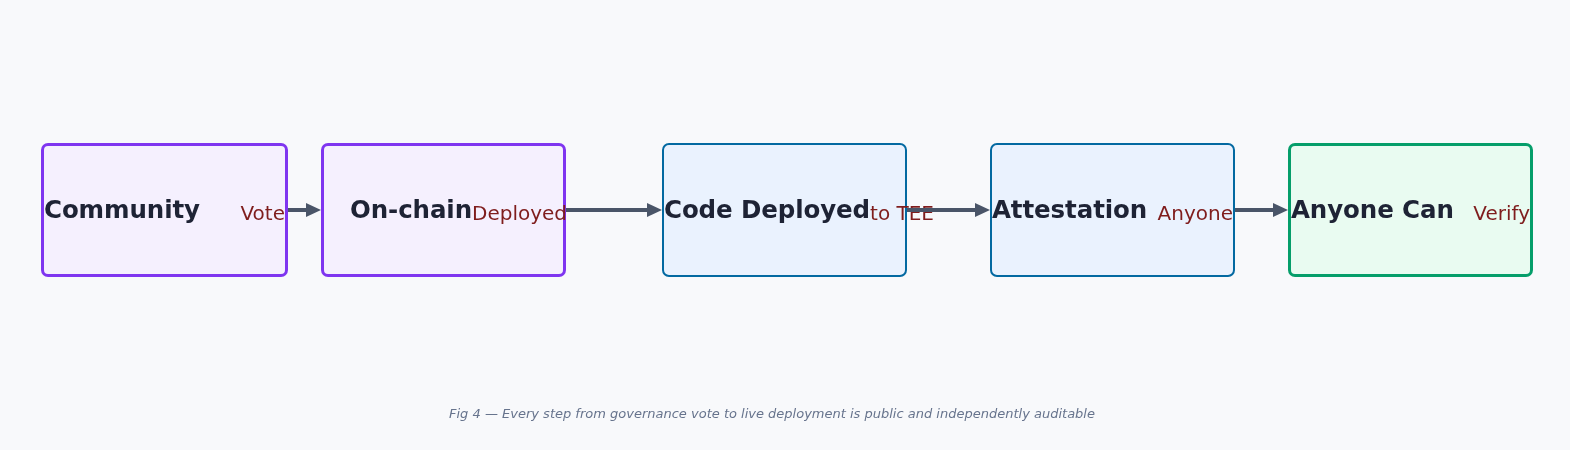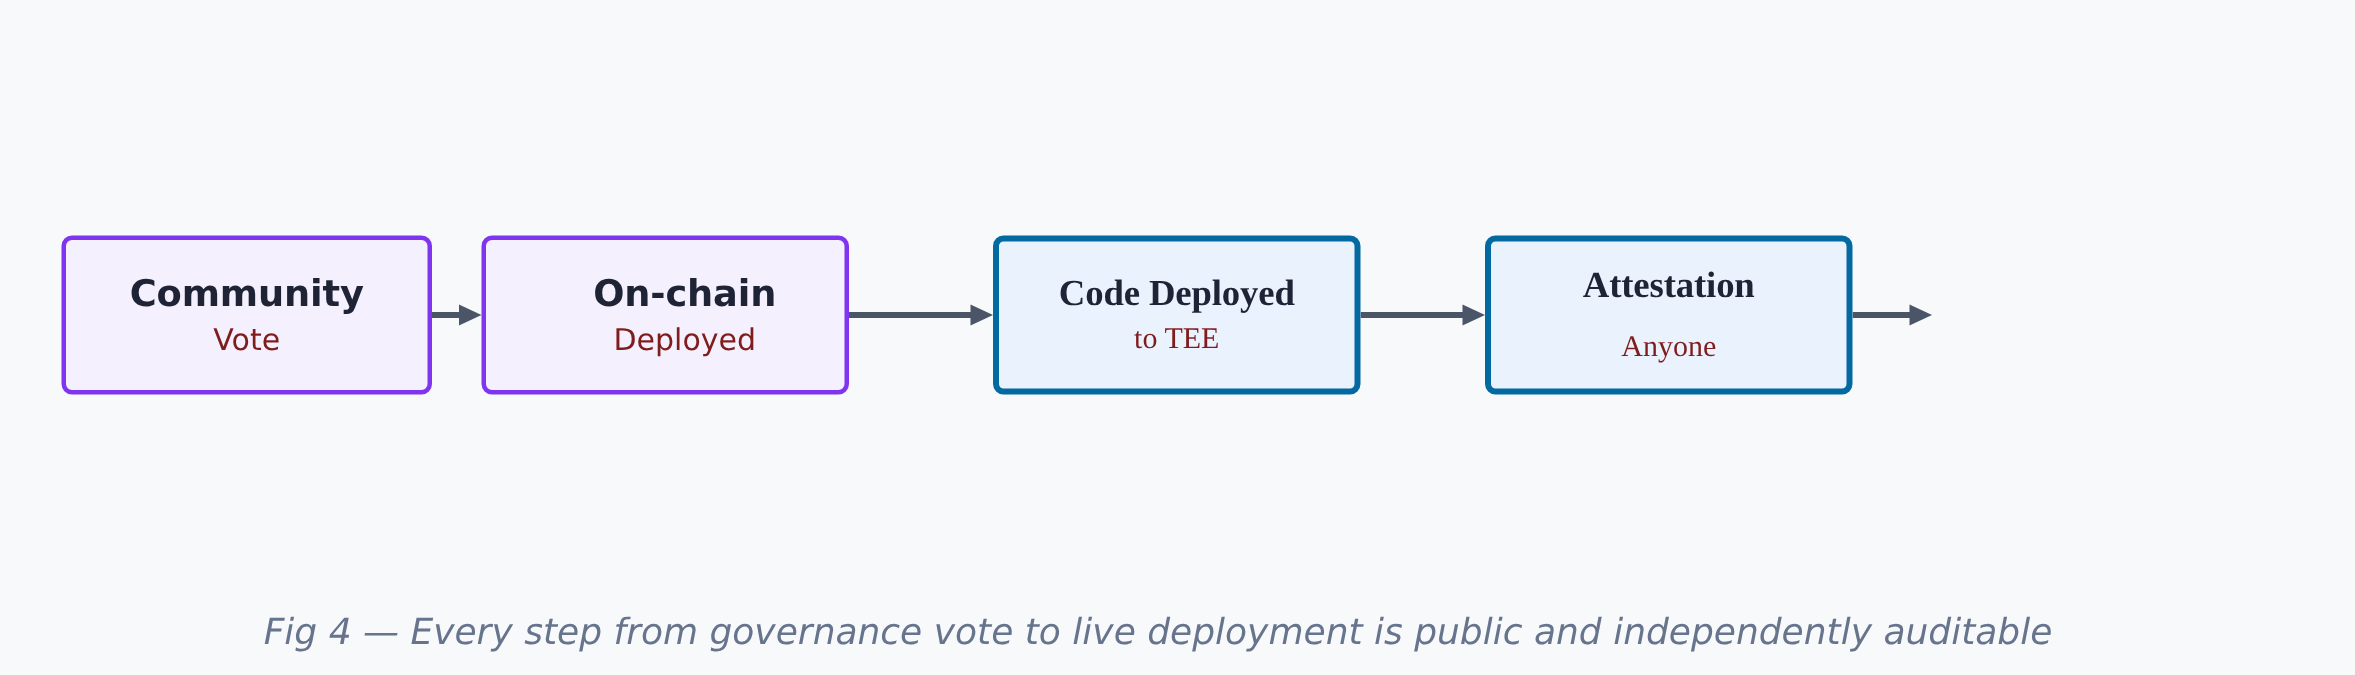--- a/index.html
+++ b/index.html
@@ -28,26 +28,26 @@
     top: 143px;
     width: 1492px;
     height: 134px;
     display: flex;
     flex-direction: row;
     align-items: center;
   }
 
   .node-box {
     box-sizing: border-box;
-    height: 106px;
+    height: 134px;
     border-radius: 7px;
     display: flex;
-    flex-direction: column;
+    flex-direction: row;
     align-items: center;
-    justify-content: center;
+    justify-content: space-between;
     flex: 0 0 auto;
   }
 
   .node-title {
     font-size: 24.5px;
     font-weight: bold;
     color: #1e2335;
     line-height: 1.12;
     letter-spacing: -0.1px;
     white-space: nowrap;
@@ -62,22 +62,21 @@
     white-space: nowrap;
   }
 
   
   .node-purple {
     background: #f5f0fe;
     border: 3px solid #7f35f0;
   }
   .node-blue {
     background: #eaf2fe;
-    border: 4px solid #0369a1;
-    font-family: Liberation Serif, serif;
+    border: 2px solid #0369a1;
   }
   .node-green {
     background: #e9fbf1;
     border: 3px solid #059e6a;
   }
 
   
   .arrow-wrap {
     flex: 0 0 auto;
     display: flex;
@@ -87,21 +86,21 @@
   }
   .arrow-svg { display: block; }
 
   
   .caption {
     position: absolute;
     left: 0;
     top: 406px;
     width: 1544px;
     text-align: center;
-    font-size: 24px;
+    font-size: 13px;
     font-style: italic;
     color: #67748d;
     line-height: 1.3;
     white-space: nowrap;
   }
 </style>
 </head>
 <body>
 
 <div id="diagram-root">
@@ -149,18 +148,22 @@
       <div class="node-sub">Anyone</div>
     </div>
 
     <div class="arrow-wrap" style="width:53px;">
       <svg class="arrow-svg" width="53" height="20" viewBox="0 0 53 20" aria-hidden="true">
         <line x1="0" y1="10" x2="41" y2="10" stroke="#4a5568" stroke-width="4"></line>
         <polygon points="38,3 53,10 38,17" fill="#4a5568"></polygon>
       </svg>
     </div>
 
+    <div class="node-box node-green" style="width:245px;">
+      <div class="node-title">Anyone Can</div>
+      <div class="node-sub">Verify</div>
+    </div>
 
   </div>
 
   <div class="caption">Fig 4 — Every step from governance vote to live deployment is public and independently auditable</div>
 
 </div>
 
 </body></html>

